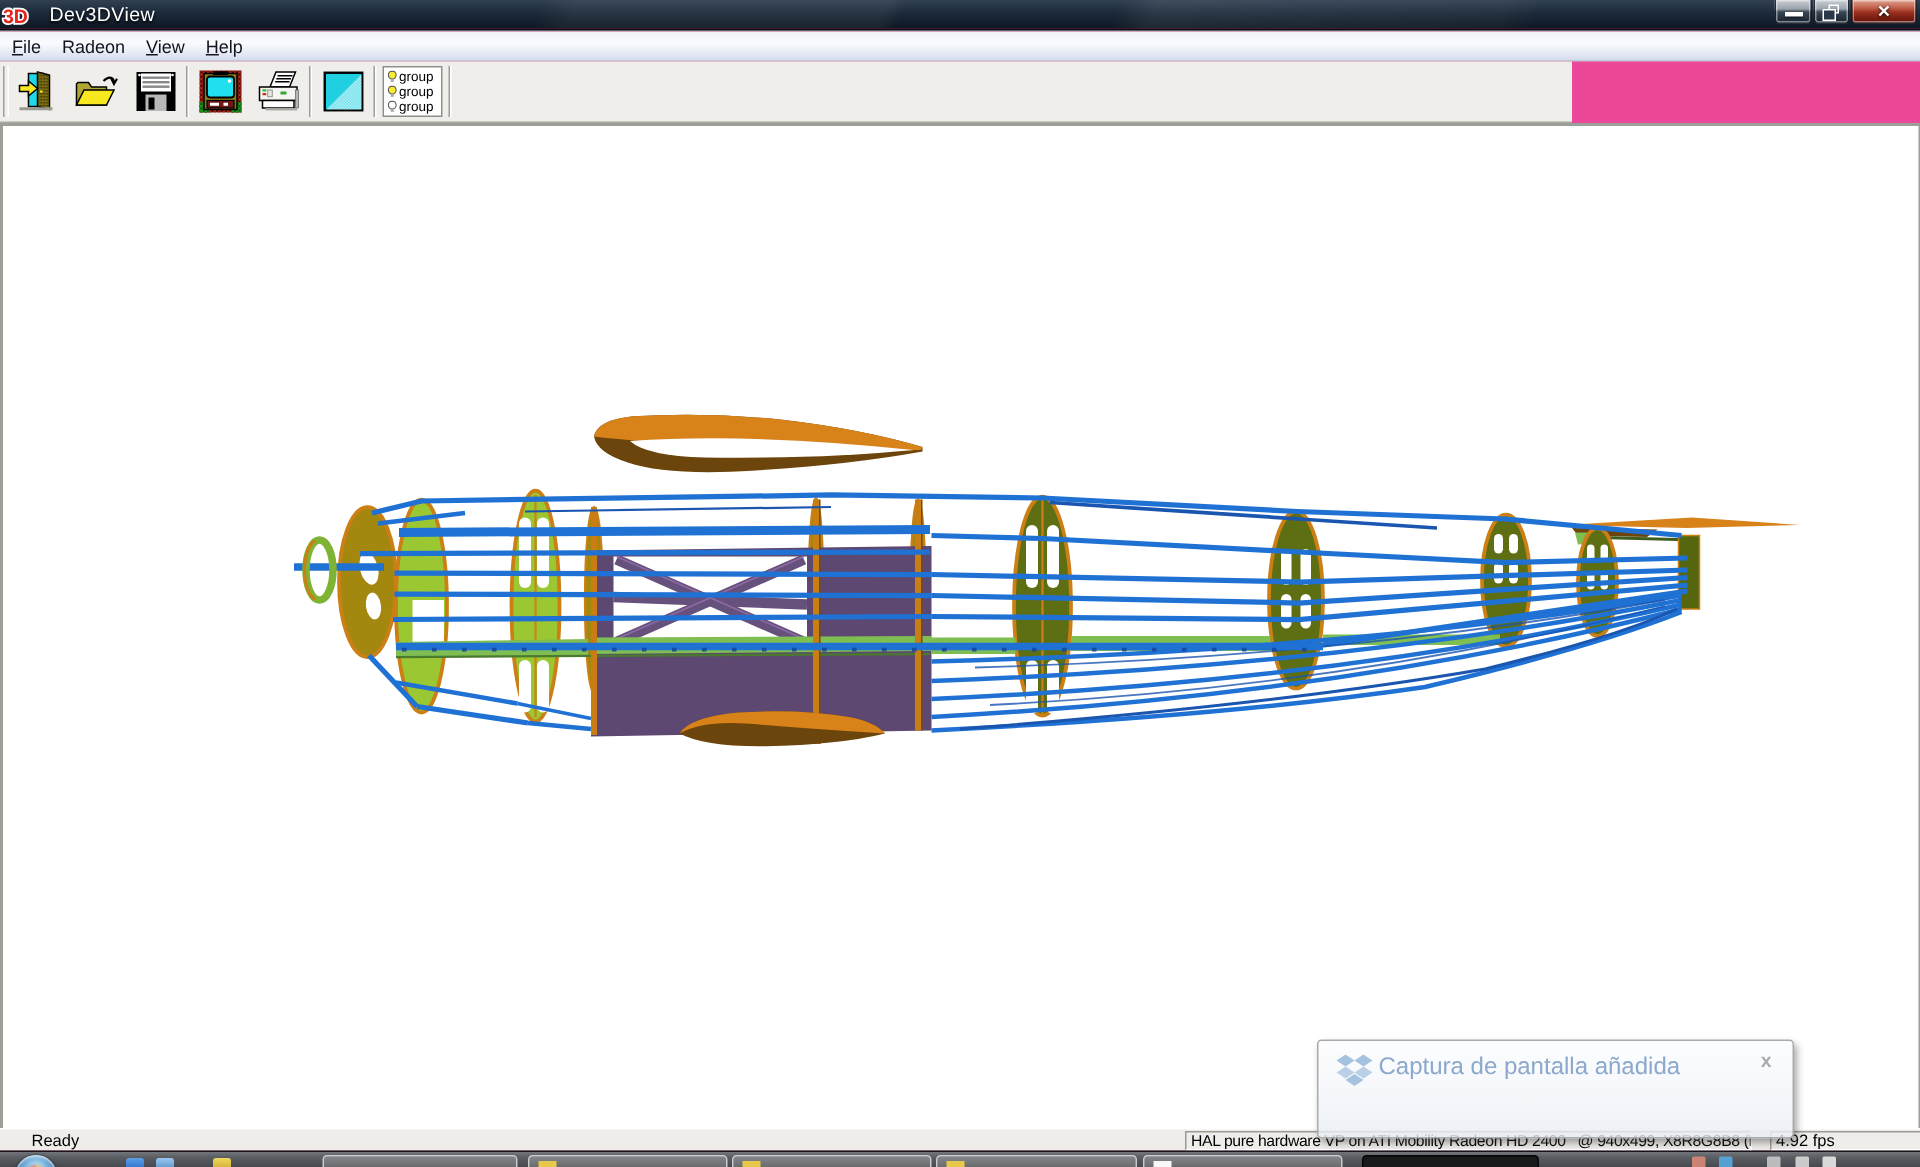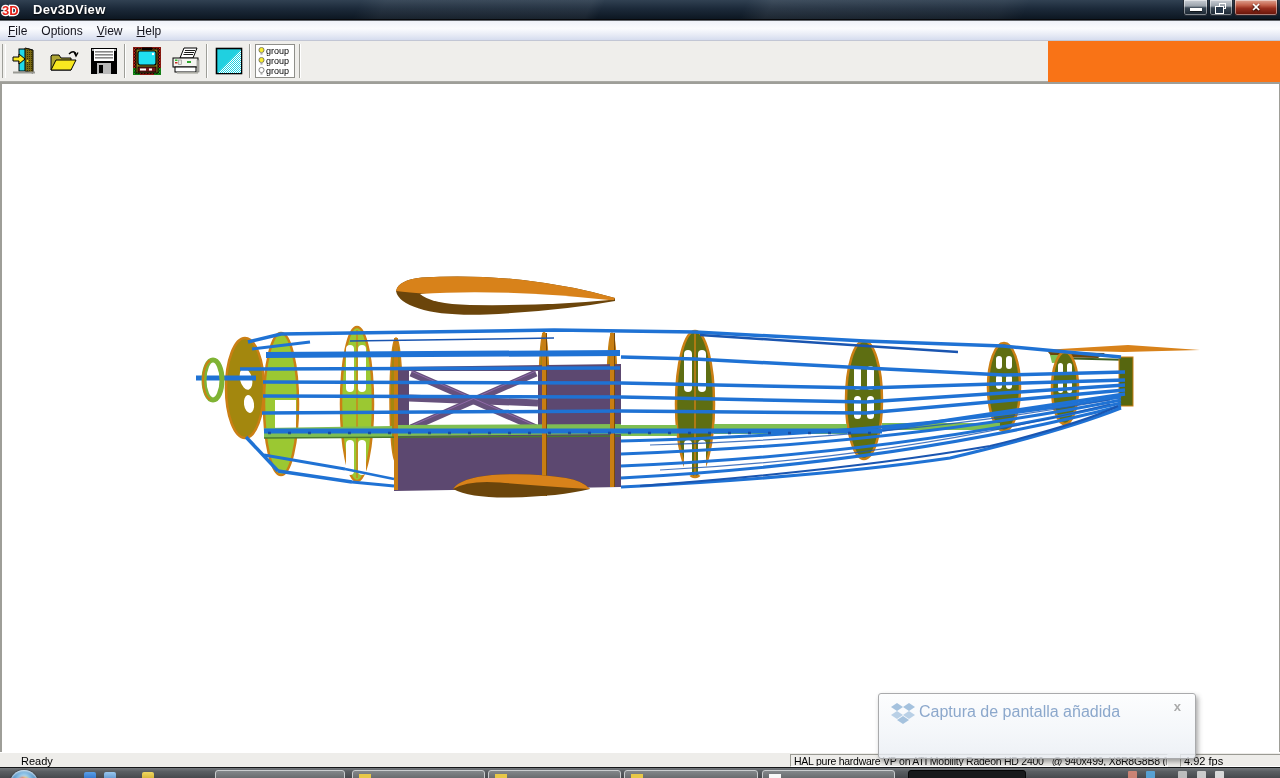--- a/index.html
+++ b/index.html
@@ -1,27 +1,27 @@
 <!DOCTYPE html>
 <html style="--titlebar_top: #314152; --titlebar_bottom: #0D1722; --toolbar_bg: #EFEEEB; --canvas_bg: #FFFFFF; --stringer_blue: #1F72D4; --stringer_dark: #1A55B0; --former_green: #9BC832; --former_olive: #A3870E; --former_darkgreen: #5E6E12; --rim_orange: #CB7F14; --panel_purple: #5C4870; --brace_purple: #66517C; --floor_green: #7FBE53; --airfoil_orange: #D8821A; --airfoil_brown: #6B450B; --status_bg: #EEEDEA; --notif_title: #8CA8CC;"><head>
 <meta charset="utf-8">
 <style>
   * { margin:0; padding:0; box-sizing:border-box; }
   html,body { width:1280px; height:778px; overflow:hidden; font-family:"Liberation Sans",sans-serif; }
-  .window { position:relative; width:1280px; height:778px; background:#f97316; }
+  .window { position:relative; width:1280px; height:778px; background:#ec4899; }
 
   
   .titlebar { position:absolute; left:0; top:0; width:1280px; height:20px;
     background:
       linear-gradient(115deg, rgba(255,255,255,0.00) 28%, rgba(255,255,255,0.05) 30%, rgba(255,255,255,0.05) 46%, rgba(255,255,255,0.00) 47%, rgba(255,255,255,0.00) 58%, rgba(255,255,255,0.07) 60%, rgba(255,255,255,0.04) 78%, rgba(255,255,255,0.00) 80%),
       linear-gradient(180deg, var(--titlebar_top) 0%, #1C2A3A 45%, var(--titlebar_bottom) 100%);
     border-bottom:1px solid #08090C; }
   .titlebar::after { content:""; position:absolute; left:0; bottom:-2px; width:100%; height:1px; background:#61656B; }
   .app-icon { position:absolute; left:1px; top:3px; width:30px; height:14px; }
-  .window-title { position:absolute; left:33px; top:2px; font-size:13px; font-weight:bold; color:#FFFFFF; letter-spacing:0.3px; text-shadow:0 1px 2px #000; }
+  .window-title { position:absolute; left:33px; top:2px; font-size:13px; font-weight:normal; color:#FFFFFF; letter-spacing:0.3px; text-shadow:0 1px 2px #000; }
   .caption-buttons { position:absolute; right:2px; top:0; height:16px; display:flex; }
   .cap-btn { height:16px; border:1px solid rgba(20,28,38,0.9); border-top:none; position:relative; box-shadow:inset 0 0 0 1px rgba(255,255,255,0.45); }
   .cap-btn.minb { width:25px; border-radius:0 0 3px 3px; background:linear-gradient(180deg,#C9CED5 0%,#9BA3AC 40%,#3A4754 52%,#18232F 100%); }
   .cap-btn.maxb { width:24px; border-radius:0 0 3px 3px; background:linear-gradient(180deg,#C9CED5 0%,#9BA3AC 40%,#3A4754 52%,#18232F 100%); margin-left:1px;}
   .cap-btn.closeb { width:44px; border-radius:0 0 3px 3px; background:linear-gradient(180deg,#DFA391 0%,#C2604A 35%,#99301F 55%,#621107 100%); margin-left:1px;}
   .glyph-min { position:absolute; left:6px; top:8px; width:12px; height:3px; background:#FFF; box-shadow:0 1px 1px rgba(0,0,0,0.6); }
   .glyph-restore { position:absolute; left:9px; top:3px; width:7px; height:6px; border:1px solid #FFF; }
   .glyph-restore::before { content:""; position:absolute; left:-5px; top:2px; width:7px; height:6px; border:1px solid #FFF; background:#28384A; }
   .glyph-close { position:absolute; left:0; top:1px; width:100%; text-align:center; color:#FFF; font-size:11px; font-weight:bold; text-shadow:0 1px 2px #000; font-family:"Liberation Sans",sans-serif; }
 
@@ -124,21 +124,21 @@
           <div class="glyph-close">✕</div>
         </div>
     </div>
   </div>
 
   <div class="menubar">
     <div class="menu-item">
         <span><span class="ul">F</span><span>ile</span></span>
       </div>
     <div class="menu-item">
-        <span>Options</span>
+        <span>Radeon</span>
       </div>
     <div class="menu-item">
         <span><span class="ul">V</span><span>iew</span></span>
       </div>
     <div class="menu-item">
         <span><span class="ul">H</span><span>elp</span></span>
       </div>
   </div>
 
   <div class="toolbar">

